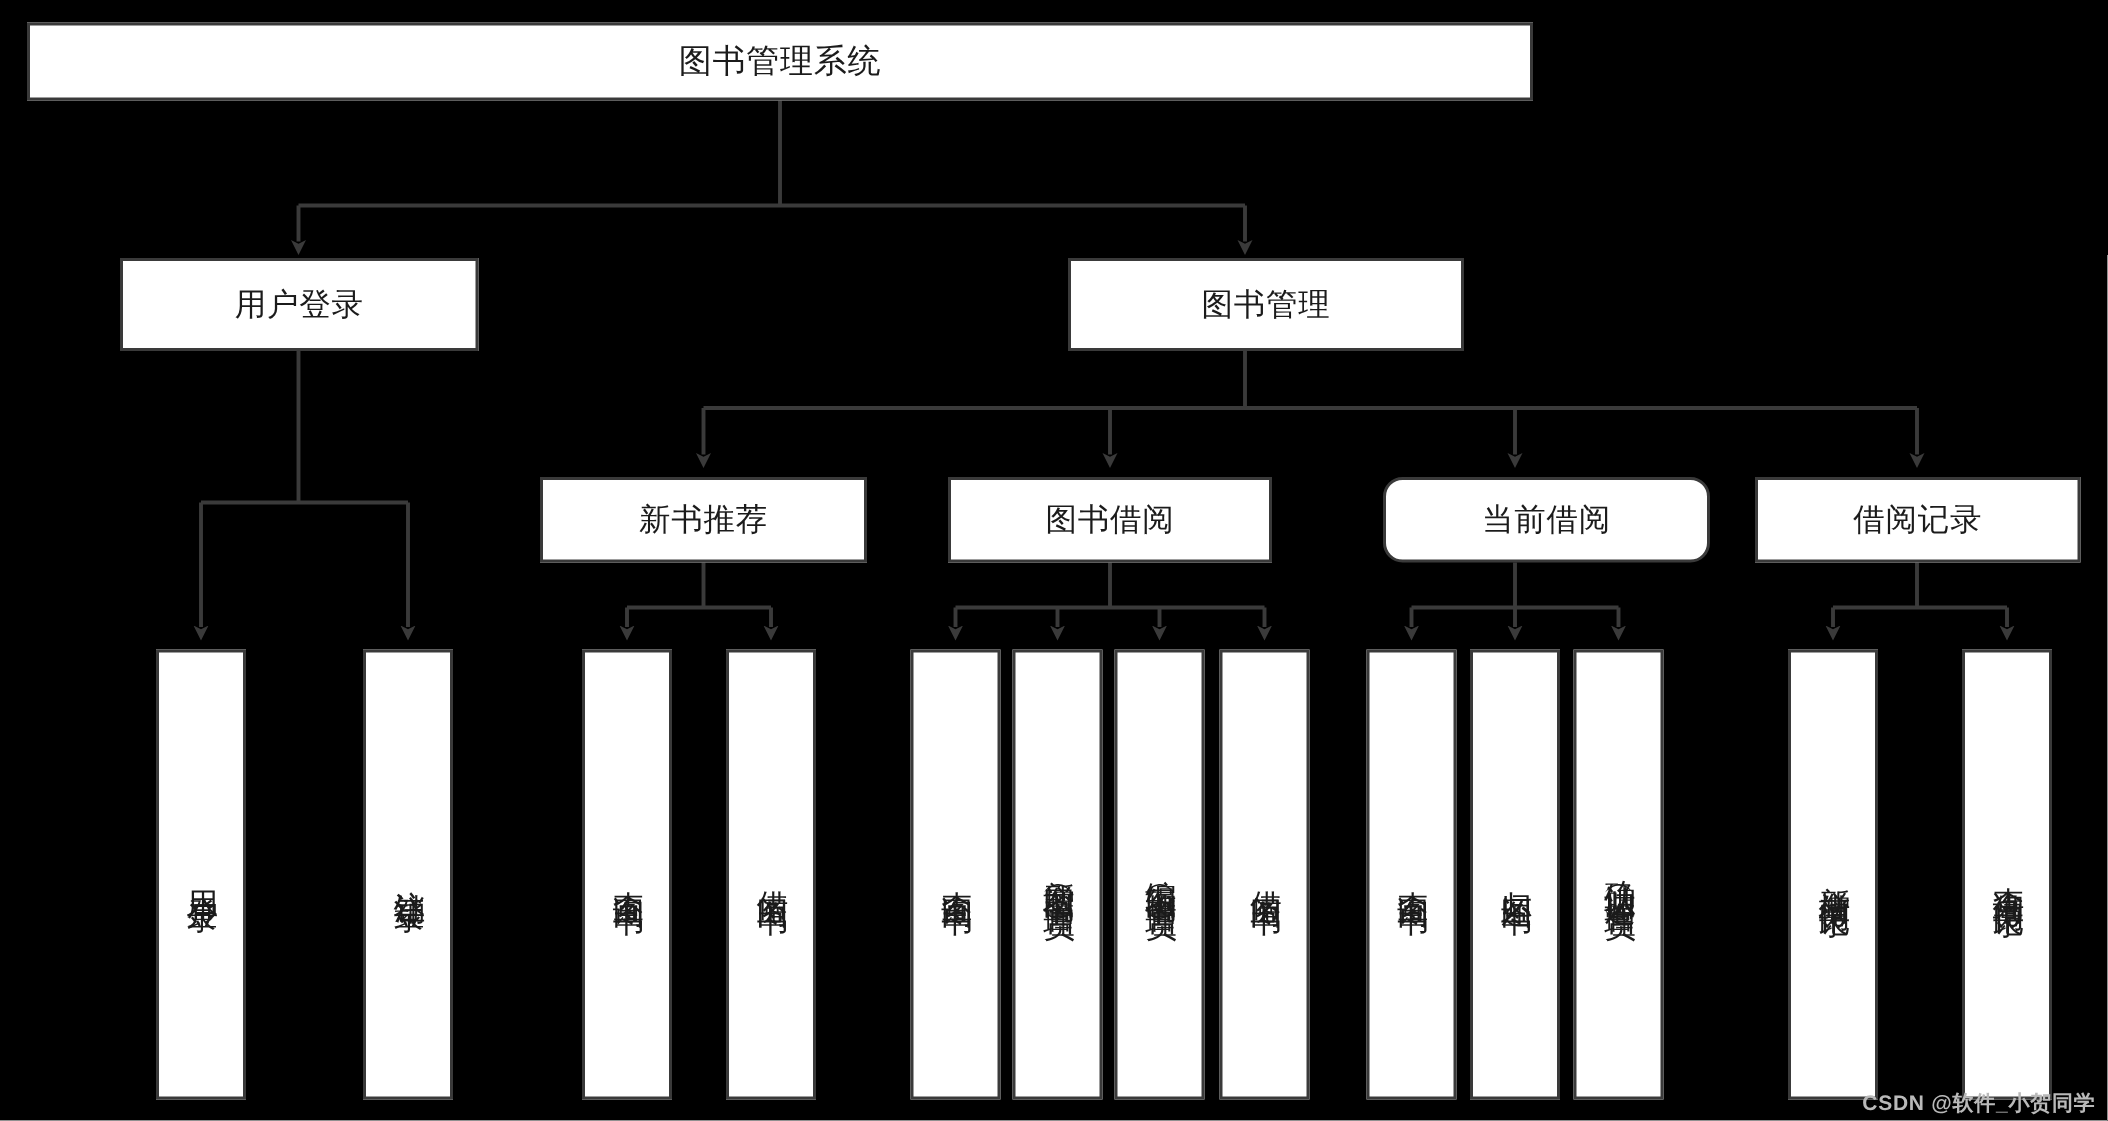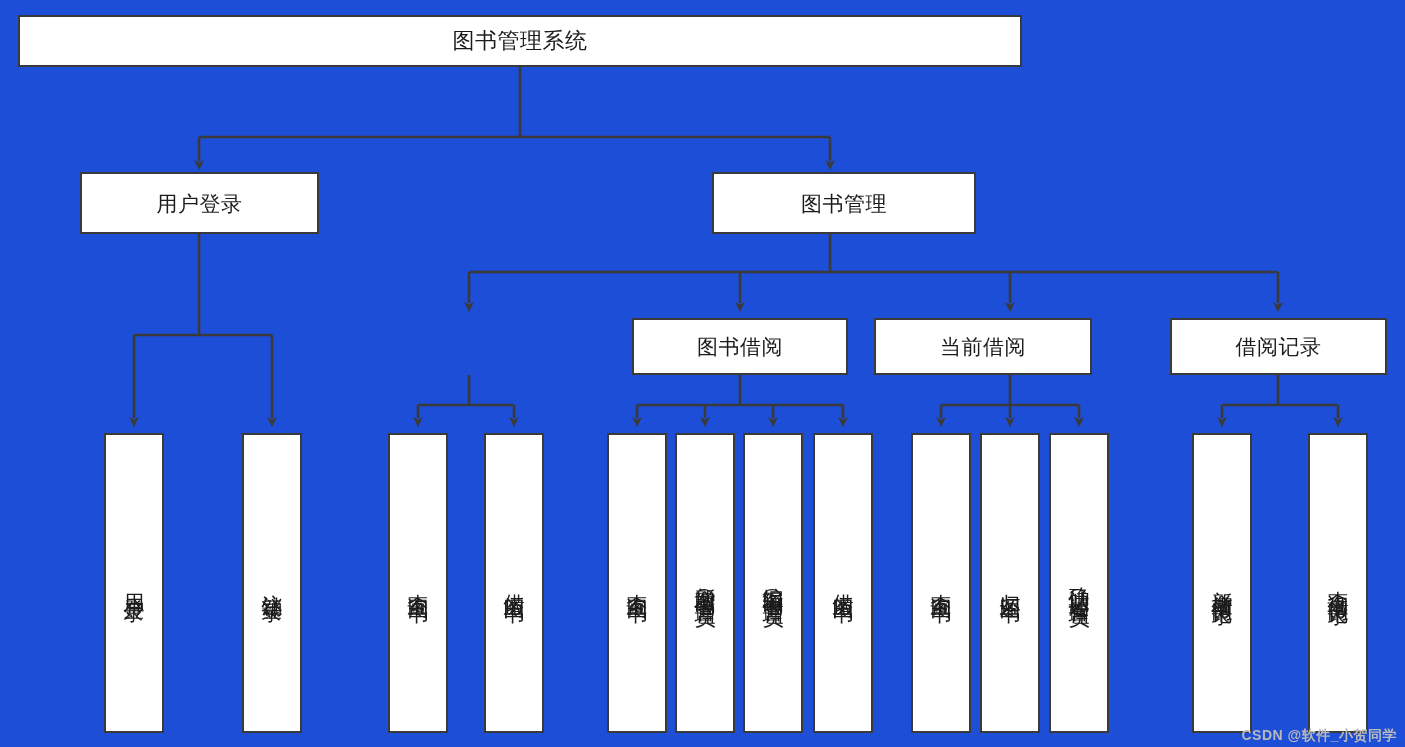--- a/index.html
+++ b/index.html
@@ -1,17 +1,17 @@
 <!DOCTYPE html>
 <html><head>
 <meta charset="utf-8">
 <style>
   html,body{margin:0;padding:0;background:#ffffff;}
   body{font-family:"Liberation Sans","DejaVu Sans",sans-serif;}
-  #canvas{position:relative;width:1405px;height:747px;background:#1d4ed8;overflow:hidden;}
+  #canvas{position:relative;width:1405px;height:747px;background:#000000;overflow:hidden;}
   svg.wires{position:absolute;left:0;top:0;width:1405px;height:747px;}
   .node{position:absolute;box-sizing:border-box;background:#ffffff;border:2px solid #3a3a3a;display:flex;align-items:center;justify-content:center;}
   .node .lbl{color:#1b1b1b;letter-spacing:0.5px;white-space:nowrap;}
   .node.horiz .lbl{font-size:21px;line-height:1;}
   .node.root .lbl{font-size:22px;}
   .node.vert{writing-mode:vertical-rl;text-orientation:upright;}
   .node.vert .lbl{writing-mode:vertical-rl;text-orientation:upright;font-size:21px;line-height:1.15;letter-spacing:3px;white-space:normal;text-align:center;}
   .watermark{position:absolute;right:8px;bottom:2px;color:#b9b9b9;font-size:14px;letter-spacing:0.5px;white-space:nowrap;font-weight:bold;}
 </style>
 </head>
@@ -73,24 +73,27 @@
     <span class="lbl">图书管理系统</span>
   </div>
 
   <div class="node horiz" style="left:80px;top:172px;width:239px;height:62px;">
     <span class="lbl">用户登录</span>
   </div>
   <div class="node horiz" style="left:712px;top:172px;width:264px;height:62px;">
     <span class="lbl">图书管理</span>
   </div>
 
+  <div class="node horiz" style="left:360px;top:318px;width:218px;height:57px;">
+    <span class="lbl">新书推荐</span>
+  </div>
   <div class="node horiz" style="left:632px;top:318px;width:216px;height:57px;">
     <span class="lbl">图书借阅</span>
   </div>
-  <div class="node horiz" style="left:874px;top:318px;width:218px;height:57px;">
+  <div class="node horiz" style="left:922px;top:318px;width:218px;height:57px;border-radius:13px;">
     <span class="lbl">当前借阅</span>
   </div>
   <div class="node horiz" style="left:1170px;top:318px;width:217px;height:57px;text-align:center;">
     <span class="lbl">借阅记录</span>
   </div>
 
   <div class="node vert" style="left:104px;top:433px;width:60px;height:300px;">
     <span class="lbl">用户登录</span>
   </div>
   <div class="node vert" style="left:242px;top:433px;width:60px;height:300px;">

